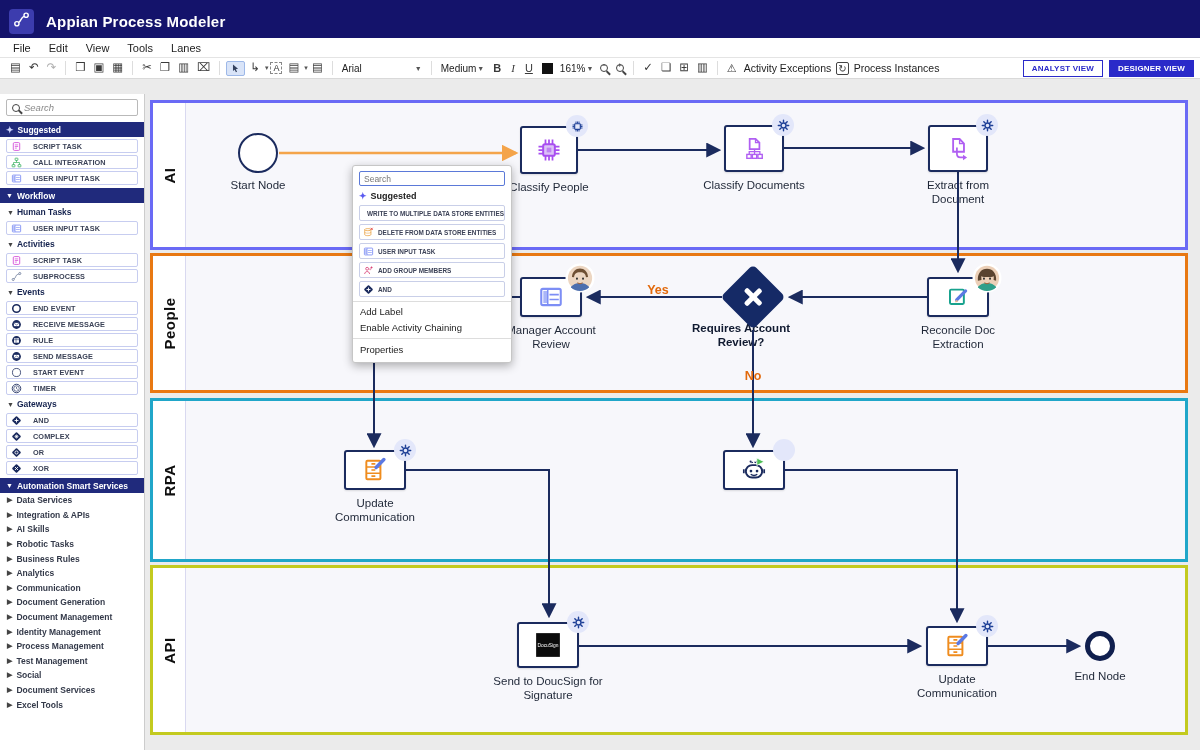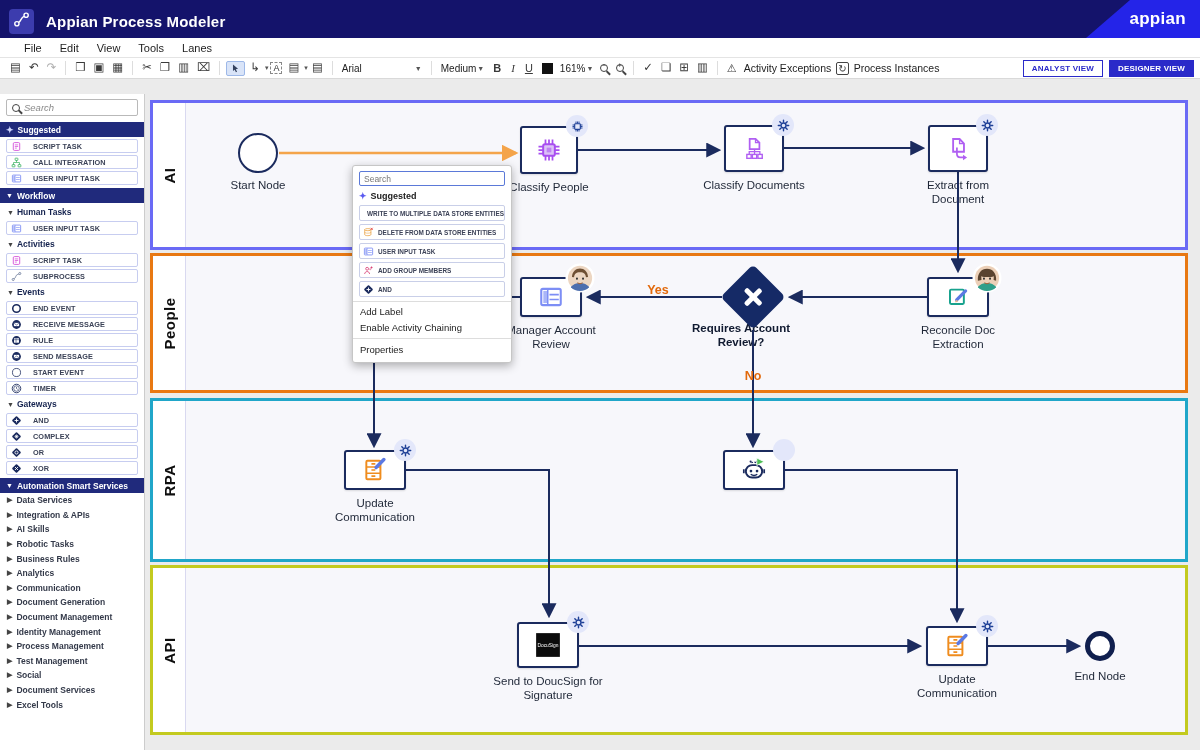--- a/index.html
+++ b/index.html
@@ -9,21 +9,21 @@
 
   
   .hdr{ position:absolute; left:0; top:0; width:1200px; height:42px; background:#14136b; display:flex; align-items:center; }
   .hdr-tile{ width:25px; height:25px; margin-left:9px; background:#3c3cae; border-radius:4px; display:flex; align-items:center; justify-content:center; }
   .hdr-title{ color:#fff; font-weight:bold; font-size:15px; margin-left:12px; letter-spacing:.2px; }
   .hdr-brand{ position:absolute; right:0; top:0; width:132px; height:38px; background:#2424e8;
               clip-path:polygon(62px 0,132px 0,132px 38px,18px 38px); display:flex; align-items:center; justify-content:flex-end; }
   .hdr-brand span{ color:#fff; font-weight:bold; font-size:17px; margin-right:14px; letter-spacing:.3px; }
 
   
-  .menubar{ position:absolute; left:0; top:38px; width:1200px; height:20px; background:#fff; border-bottom:1px solid #e4e4e4; display:flex; align-items:center; padding-left:15px; }
+  .menubar{ position:absolute; left:0; top:38px; width:1200px; height:20px; background:#fff; border-bottom:1px solid #e4e4e4; display:flex; align-items:center; padding-left:4px; }
   .menubar .mi{ font-size:11px; color:#1d1d1d; padding:0 9px; cursor:default; }
 
   
   .toolbar{ position:absolute; left:0; top:58px; width:1200px; height:21px; background:#fff; border-bottom:1px solid #d9d9d9; display:flex; align-items:center; padding:0 6px; }
   .tb-ic{ font-size:11.5px; color:#3a3a3a; padding:1px 3px; margin:0 1px; line-height:1; display:inline-flex; align-items:center; }
   .tb-ic.sel{ background:#d9e4f8; border:1px solid #9db8e8; border-radius:2px; }
   .tb-ic.dim{ color:#b0b0b0; }
   .tb-sep{ width:1px; height:14px; background:#ddd; margin:0 5px; }
   .tb-caret{ font-size:7px; color:#555; margin-left:1px; }
   .tb-Abox{ font-size:9px; color:#333; border:1px dashed #888; padding:0 2px; margin:0 2px; }
@@ -100,23 +100,20 @@
 
   <div class="hdr">
     <div class="hdr-tile">
         <span id="hdr-tile-icon"><svg width="17" height="17" viewBox="0 0 24 24">
             <circle cx="5.5" cy="18" r="3" fill="none" stroke="#fff" stroke-width="2"></circle>
             <circle cx="18.5" cy="6" r="3" fill="none" stroke="#fff" stroke-width="2"></circle>
             <path d="M8 16C12 14 11 9 15.5 7.5" fill="none" stroke="#fff" stroke-width="2"></path>
           </svg></span>
       </div>
     <div class="hdr-title">Appian Process Modeler</div>
-    <div class="hdr-brand">
-      <span>appian</span>
-    </div>
   </div>
 
   <div class="menubar" id="menubar">
       <span class="mi">File</span>
       <span class="mi">Edit</span>
       <span class="mi">View</span>
       <span class="mi">Tools</span>
       <span class="mi">Lanes</span>
     </div>
 

